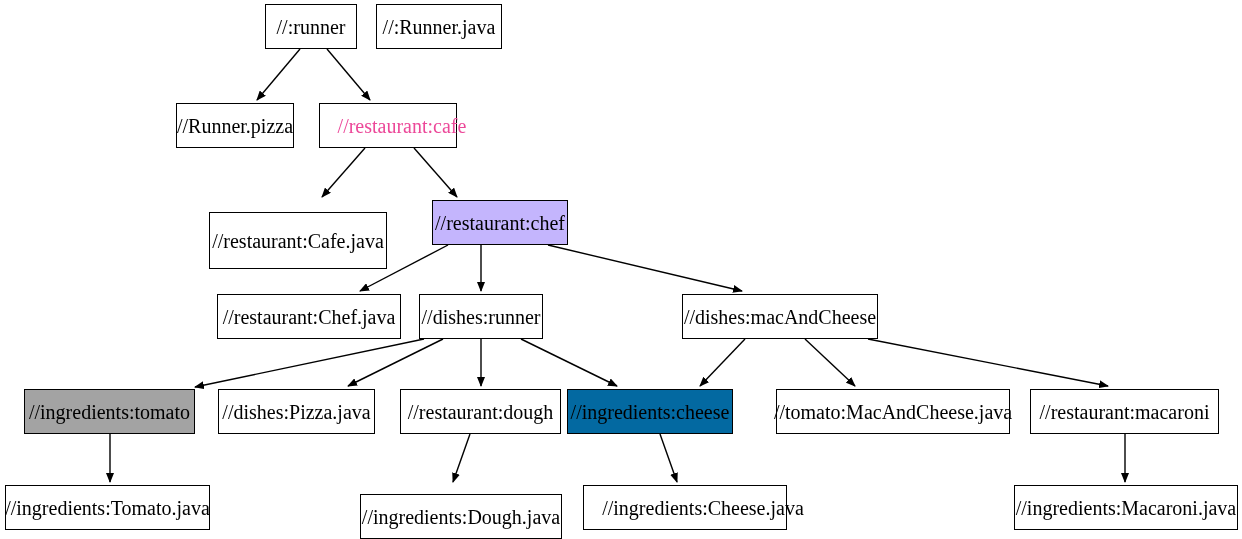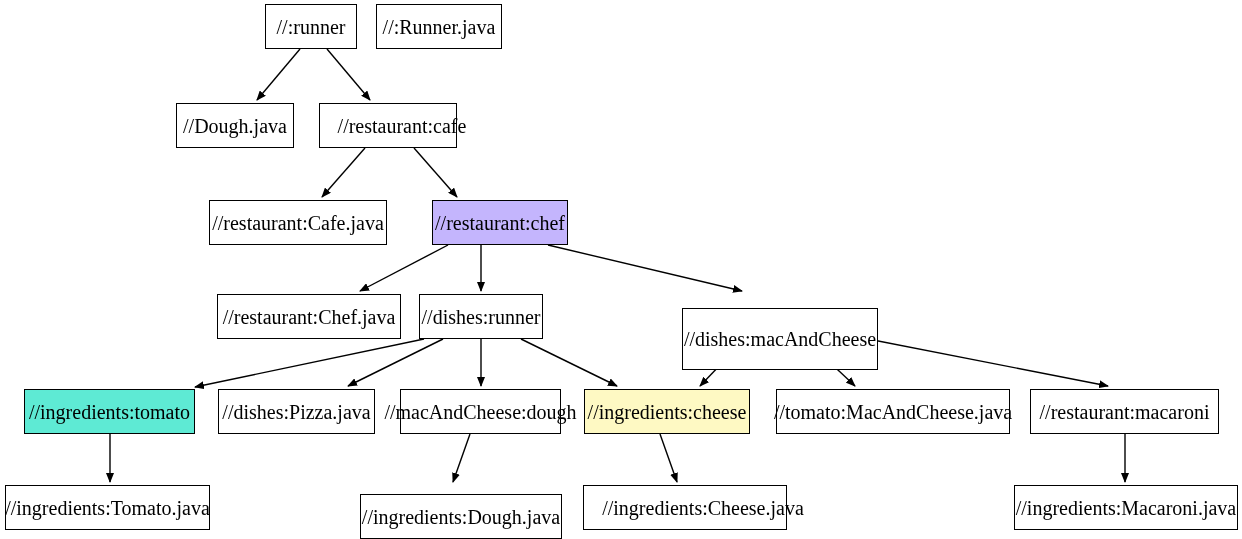--- a/index.html
+++ b/index.html
@@ -76,50 +76,50 @@
   </svg>
 
   <div id="node-group">
       <div class="gnode" style="left: 265px; top: 4px; width: 92px; height: 45px; border-color: rgb(0, 0, 0); background: rgb(255, 255, 255);">
         <span class="gnode-label" style="color: rgb(0, 0, 0);">//:runner</span>
       </div>
       <div class="gnode" style="left: 376px; top: 4px; width: 126px; height: 45px; border-color: rgb(0, 0, 0); background: rgb(255, 255, 255);">
         <span class="gnode-label" style="color: rgb(0, 0, 0);">//:Runner.java</span>
       </div>
       <div class="gnode" style="left: 176px; top: 103px; width: 118px; height: 45px; border-color: rgb(0, 0, 0); background: rgb(255, 255, 255);">
-        <span class="gnode-label" style="color: rgb(0, 0, 0);">//Dough.java</span>
+        <span class="gnode-label" style="color: rgb(0, 0, 0);">//Runner.pizza</span>
       </div>
       <div class="gnode" style="left: 319px; top: 103px; width: 138px; height: 45px; border-color: rgb(0, 0, 0); background: rgb(255, 255, 255);">
-        <span class="gnode-label" style="color: #000000; margin-left: 28px;">//restaurant:cafe</span>
+        <span class="gnode-label" style="color: #ec4899; margin-left: 28px;">//restaurant:cafe</span>
       </div>
-      <div class="gnode" style="left: 209px; top: 200px; width: 178px; height: 45px; border-color: rgb(0, 0, 0); background: rgb(255, 255, 255); justify-content: center;">
+      <div class="gnode" style="left: 209px; top: 212px; width: 178px; height: 57px; border-color: rgb(0, 0, 0); background: rgb(255, 255, 255); justify-content: center;">
         <span class="gnode-label" style="color: rgb(0, 0, 0);">//restaurant:Cafe.java</span>
       </div>
       <div class="gnode" style="left: 412px; top: 200px; width: 136px; height: 45px; border-color: rgb(0, 0, 0); background: #c4b5fd; margin-left: 20px;">
         <span class="gnode-label" style="color: rgb(0, 0, 0);">//restaurant:chef</span>
       </div>
       <div class="gnode" style="left: 217px; top: 294px; width: 184px; height: 45px; border-color: rgb(0, 0, 0); background: rgb(255, 255, 255);">
         <span class="gnode-label" style="color: rgb(0, 0, 0);">//restaurant:Chef.java</span>
       </div>
       <div class="gnode" style="left: 419px; top: 294px; width: 124px; height: 45px; border-color: rgb(0, 0, 0); background: rgb(255, 255, 255);">
         <span class="gnode-label" style="color: rgb(0, 0, 0);">//dishes:runner</span>
       </div>
-      <div class="gnode" style="left: 682px; top: 294px; width: 196px; height: 62px; border-color: rgb(0, 0, 0); background: rgb(255, 255, 255); margin-top: 14px;">
+      <div class="gnode" style="left: 682px; top: 294px; width: 196px; height: 45px; border-color: rgb(0, 0, 0); background: rgb(255, 255, 255);">
         <span class="gnode-label" style="color: rgb(0, 0, 0);">//dishes:macAndCheese</span>
       </div>
-      <div class="gnode" style="left: 24px; top: 389px; width: 171px; height: 45px; border-color: rgb(0, 0, 0); background: #5eead4;">
+      <div class="gnode" style="left: 24px; top: 389px; width: 171px; height: 45px; border-color: rgb(0, 0, 0); background: #a3a3a3;">
         <span class="gnode-label" style="color: rgb(0, 0, 0);">//ingredients:tomato</span>
       </div>
       <div class="gnode" style="left: 218px; top: 389px; width: 157px; height: 45px; border-color: rgb(0, 0, 0); background: rgb(255, 255, 255);">
         <span class="gnode-label" style="color: rgb(0, 0, 0);">//dishes:Pizza.java</span>
       </div>
       <div class="gnode" style="left: 400px; top: 389px; width: 161px; height: 45px; border-color: rgb(0, 0, 0); background: rgb(255, 255, 255);">
-        <span class="gnode-label" style="color: rgb(0, 0, 0);">//macAndCheese:dough</span>
+        <span class="gnode-label" style="color: rgb(0, 0, 0);">//restaurant:dough</span>
       </div>
-      <div class="gnode" style="left: 584px; top: 389px; width: 166px; height: 45px; border-color: rgb(0, 0, 0); background: #fef9c3;">
+      <div class="gnode" style="left: 567px; top: 389px; width: 166px; height: 45px; border-color: rgb(0, 0, 0); background: #0369a1;">
         <span class="gnode-label" style="color: rgb(0, 0, 0);">//ingredients:cheese</span>
       </div>
       <div class="gnode" style="left: 776px; top: 389px; width: 234px; height: 45px; border-color: rgb(0, 0, 0); background: rgb(255, 255, 255);">
         <span class="gnode-label" style="color: rgb(0, 0, 0);">//tomato:MacAndCheese.java</span>
       </div>
       <div class="gnode" style="left: 1030px; top: 389px; width: 189px; height: 45px; border-color: rgb(0, 0, 0); background: rgb(255, 255, 255);">
         <span class="gnode-label" style="color: rgb(0, 0, 0);">//restaurant:macaroni</span>
       </div>
       <div class="gnode" style="left: 5px; top: 485px; width: 205px; height: 45px; border-color: rgb(0, 0, 0); background: rgb(255, 255, 255);">
         <span class="gnode-label" style="color: rgb(0, 0, 0);">//ingredients:Tomato.java</span>

